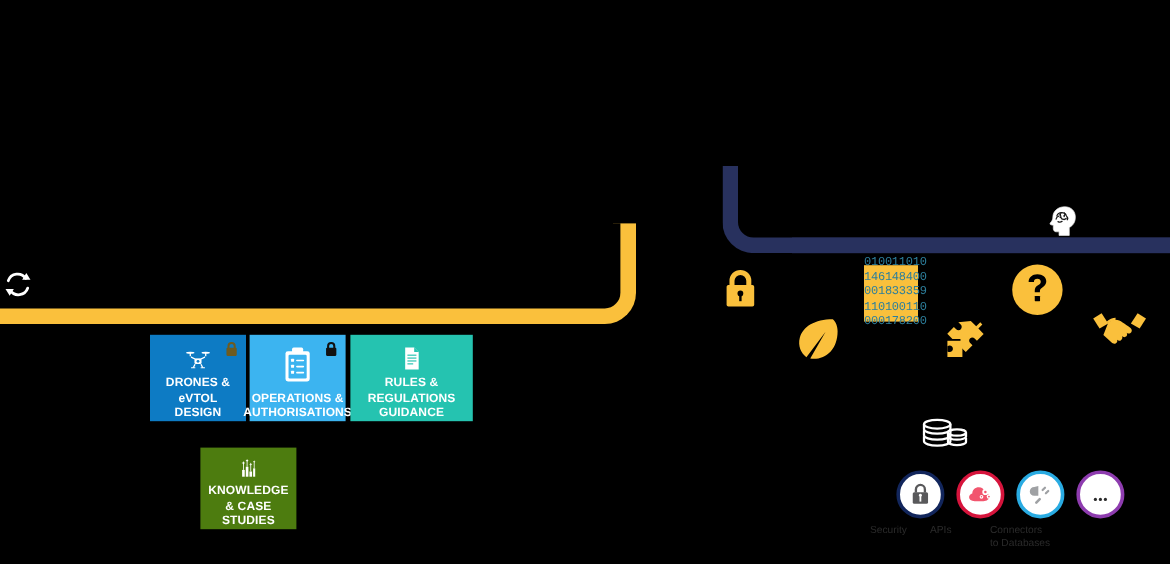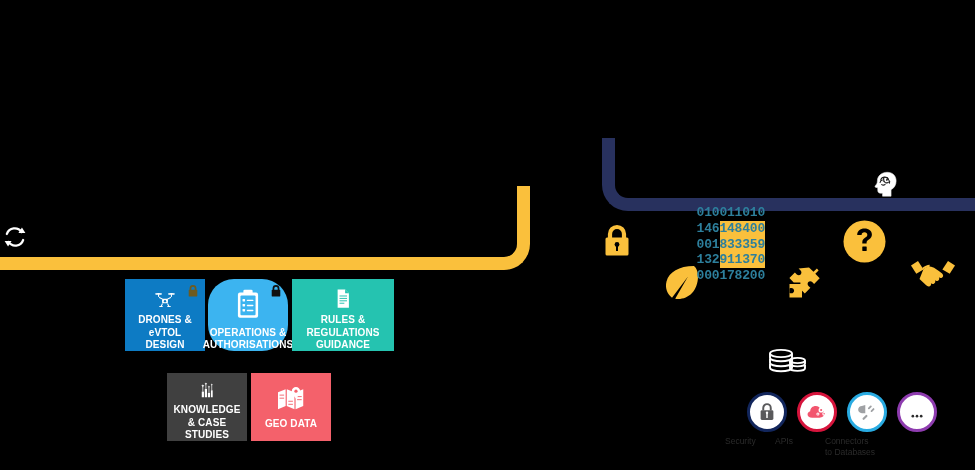--- a/index.html
+++ b/index.html
@@ -59,24 +59,24 @@
   }
   .node-label {
     position: absolute; top: 44px; left: 50%; transform: translateX(-50%);
     color: #2b2b2b; font-size: 8.5px; line-height: 1.25; text-align: left;
     white-space: pre-line; width: 84px; font-weight: normal;
   }
 
   
   .binary-block {
     position: absolute; background: #FAC03C;
-    display: flex; flex-direction: column; align-items: flex-end; justify-content: center;
+    display: flex; flex-direction: column; align-items: flex-start; justify-content: center;
     font-family: "Liberation Mono", monospace;
-    color: #2d7f9c; font-size: 13px; line-height: 1.22; letter-spacing: -0.2px;
-    font-weight: bold;
+    color: #2d7f9c; font-size: 10px; line-height: 1.22; letter-spacing: -0.2px;
+    font-weight: normal;
   }
 </style>
 </head>
 <body>
 
 <div id="stage">
 
   <div class="yellow-bracket"></div>
   <div class="navy-bracket"></div>
   <div class="navy-tail"></div>
@@ -122,21 +122,21 @@
   <div class="icon-abs" style="left:659px; top:264px; width:42px; height:38px;">
     <svg viewBox="0 0 42 38" width="42" height="38">
       <path d="M35 2C20 2 10 8 7.5 17.5c-1.8 7 1.2 13 5.5 16.2L29 12.5 16.2 34.8C28 36.5 39 28 39 12c0-4-1.5-8-4-10z" fill="#FAC03C"></path>
     </svg>
   </div>
 
   <div class="binary-block" style="left:720px; top:221px; width:45px; height:47px;">
     <span>010011010</span>
     <span>146148400</span>
     <span>001833359</span>
-    <span>132911370</span>
+    <span>110100110</span>
     <span>000178200</span>
   </div>
 
   <div class="icon-abs" style="left:843px; top:220px; width:43px; height:43px;">
     <svg viewBox="0 0 43 43" width="43" height="43">
       <circle cx="21.5" cy="21.5" r="21" fill="#FAC03C"></circle>
       <path d="M21.5 8.5c-4.3 0-7.3 2.7-7.3 6.4h4.4c0-1.6 1.1-2.6 2.9-2.6 1.7 0 2.8 1 2.8 2.4 0 1.3-.7 2.1-2.3 3.1-1.9 1.2-2.7 2.4-2.7 4.4v1.3h4.3v-.9c0-1.4.6-2.1 2.3-3.2 2-1.3 3-2.9 3-5 0-3.5-3-5.9-7.4-5.9z" fill="#000"></path>
       <rect x="19.3" y="26.6" width="4.4" height="4.4" rx="0.4" fill="#000"></rect>
     </svg>
   </div>
@@ -189,21 +189,21 @@
       </g>
     </svg>
     <div class="tile-label">DRONES &amp;
 eVTOL DESIGN</div>
     <svg class="lock-badge" viewBox="0 0 14 16">
       <path d="M4 7V5a3 3 0 0 1 6 0v2" fill="none" stroke="#6E5B20" stroke-width="2"></path>
       <rect x="2" y="6.5" width="10" height="8" rx="1" fill="#6E5B20"></rect>
     </svg>
   </div>
 
-  <div class="tile" style="left:208px; top:279px; width:80px; height:72px; background:#3CB4F0;border-radius:26px;">
+  <div class="tile" style="left:208px; top:279px; width:80px; height:72px; background:#3CB4F0;">
     <svg class="tile-icon" viewBox="0 0 40 40">
       <g fill="#ffffff">
         <rect x="8" y="5.5" width="24" height="30" rx="2.4"></rect>
         <rect x="14.5" y="2" width="11" height="6" rx="1.6"></rect>
       </g>
       <rect x="11" y="9" width="18" height="23.5" rx="1.2" fill="#3CB4F0"></rect>
       <g fill="#ffffff">
         <rect x="13.5" y="13" width="3" height="3" rx="0.5"></rect>
         <rect x="13.5" y="19" width="3" height="3" rx="0.5"></rect>
         <rect x="13.5" y="25" width="3" height="3" rx="0.5"></rect>
@@ -229,62 +229,41 @@
         <rect x="13.5" y="18.5" width="14" height="1.8"></rect>
         <rect x="13.5" y="23" width="14" height="1.8"></rect>
         <rect x="13.5" y="27.5" width="9" height="1.8"></rect>
       </g>
     </svg>
     <div class="tile-label">RULES &amp;
 REGULATIONS
 GUIDANCE</div>
   </div>
 
-  <div class="tile" style="left:167px; top:373px; width:80px; height:68px; background:#404040;align-items:center;">
+  <div class="tile" style="left:167px; top:373px; width:80px; height:68px; background:#4d7c0f;align-items:center;">
     <svg class="tile-icon" viewBox="0 0 40 40" style="height:30px">
       <g fill="#ffffff">
         <rect x="8" y="22" width="5" height="13"></rect>
         <rect x="15" y="16" width="5" height="19"></rect>
         <rect x="22" y="25" width="5" height="10"></rect>
         <rect x="29" y="19" width="4" height="16"></rect>
         <rect x="9.7" y="9" width="1.6" height="13"></rect>
         <rect x="16.7" y="4" width="1.6" height="12"></rect>
         <rect x="23.7" y="12" width="1.6" height="13"></rect>
         <rect x="30.3" y="7" width="1.5" height="12"></rect>
         <path d="M10.5 5l1.1 2.6 2.6 1.1-2.6 1.1-1.1 2.6-1.1-2.6L6.8 8.7l2.6-1.1z"></path>
         <path d="M17.5 1l.9 2.1 2.1.9-2.1.9-.9 2.1-.9-2.1-2.1-.9 2.1-.9z"></path>
         <path d="M24.5 8l.9 2.1 2.1.9-2.1.9-.9 2.1-.9-2.1-2.1-.9 2.1-.9z"></path>
         <path d="M31 3.5l.8 1.8 1.8.8-1.8.8-.8 1.8-.8-1.8-1.8-.8 1.8-.8z"></path>
       </g>
     </svg>
     <div class="tile-label">KNOWLEDGE
 &amp; CASE STUDIES</div>
   </div>
 
-  <div class="tile" style="left:251px; top:373px; width:80px; height:68px; background:#F4616B; padding-top:14px;">
-    <svg class="tile-icon" viewBox="0 0 40 34" style="height:26px">
-      <g fill="#ffffff">
-        <path d="M3 7l10-4v22l-10 4z"></path>
-        <path d="M14.5 3l10 4v22l-10-4z"></path>
-        <path d="M26 7l10-4v22l-10 4z"></path>
-      </g>
-      <g fill="#F4616B">
-        <path d="M3 7l10-4v22l-10 4z" opacity="0"></path>
-        <rect x="5" y="10" width="6" height="1.2"></rect>
-        <rect x="5" y="14" width="6" height="1.2"></rect>
-        <rect x="16.5" y="18" width="6" height="1.2"></rect>
-        <rect x="16.5" y="22" width="6" height="1.2"></rect>
-        <rect x="28" y="12" width="6" height="1.2"></rect>
-        <rect x="28" y="16" width="6" height="1.2"></rect>
-      </g>
-      <path d="M26.5 0c-3 0-5.5 2.4-5.5 5.4 0 4 5.5 9.6 5.5 9.6s5.5-5.6 5.5-9.6c0-3-2.5-5.4-5.5-5.4z" fill="#ffffff"></path>
-      <circle cx="26.5" cy="5.4" r="2.1" fill="#F4616B"></circle>
-    </svg>
-    <div class="tile-label">GEO DATA</div>
-  </div>
 
   <div class="node" style="left:747px; top:392px;">
     <div class="ring" style="border:3.5px solid #12265C;">
       <svg viewBox="0 0 24 26" width="18" height="20">
         <path d="M7 11V7.5a5 5 0 0 1 10 0V11" fill="none" stroke="#59595B" stroke-width="2.6"></path>
         <rect x="3.5" y="10.5" width="17" height="13" rx="1.8" fill="#59595B"></rect>
         <rect x="11" y="14" width="2" height="7" fill="#ffffff"></rect>
         <circle cx="12" cy="14" r="1.6" fill="#ffffff"></circle>
       </svg>
     </div>

